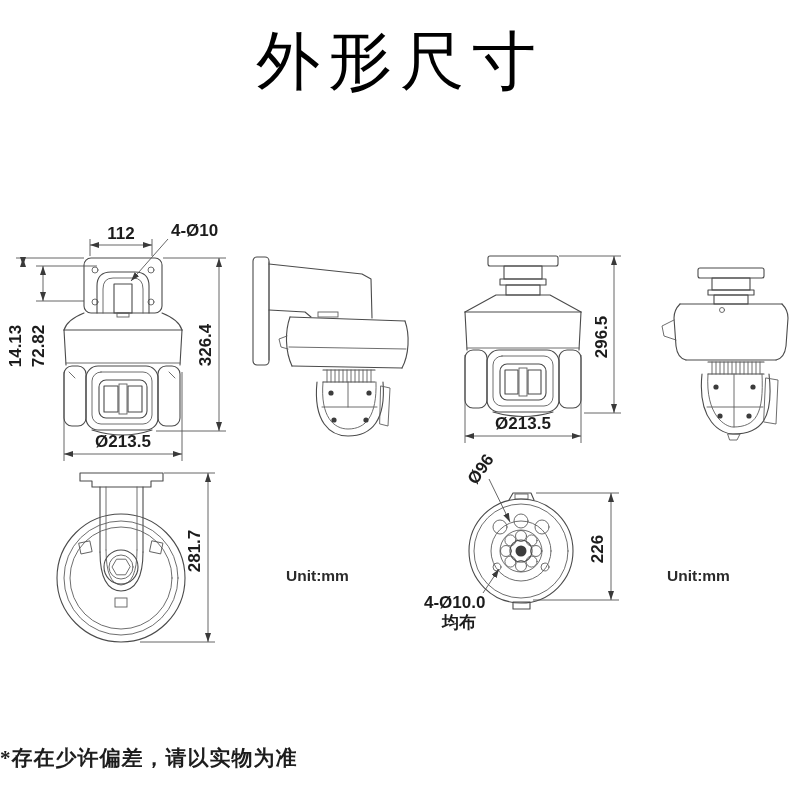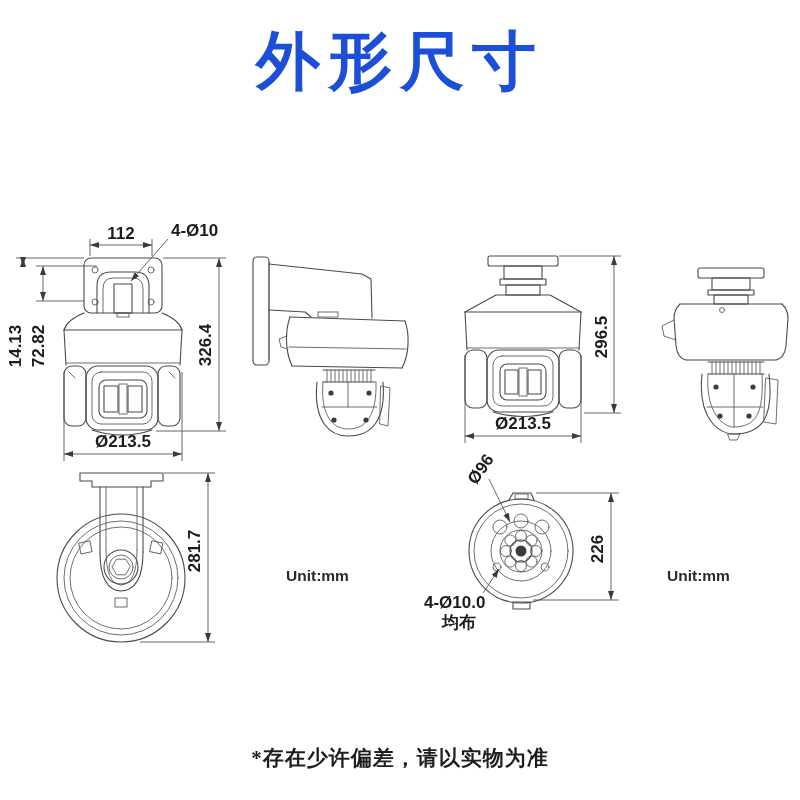--- a/index.html
+++ b/index.html
@@ -1,21 +1,21 @@
 <!DOCTYPE html>
 <html><head>
 <meta charset="utf-8">
 <style>
   html,body{margin:0;padding:0;background:#ffffff;}
   .page{position:relative;width:800px;height:800px;background:#fff;overflow:hidden;
         font-family:"Liberation Sans","DejaVu Sans",sans-serif;}
   .title{position:absolute;top:18px;left:0;width:800px;text-align:center;
          font-family:"Liberation Serif","DejaVu Serif",serif;
-         font-size:64px;font-weight:700;letter-spacing:8px;color:#1d4ed8;}
-  .footnote{position:absolute;top:744px;left:0;width:800px;text-align:center;
+         font-size:64px;font-weight:400;letter-spacing:8px;color:#000000;}
+  .footnote{position:absolute;top:744px;left:0;width:800px;text-align:left;
             font-family:"Liberation Serif","DejaVu Serif",serif;
             font-size:21px;font-weight:700;color:#1d1d1d;letter-spacing:1px;}
   svg{position:absolute;top:200px;left:0;}
   .draw{stroke:#4b4b4b;stroke-width:1.1;fill:none;stroke-linecap:round;stroke-linejoin:round;}
   .draw2{stroke:#5d5d5d;stroke-width:0.9;fill:none;stroke-linecap:round;}
   .dim{stroke:#565656;stroke-width:0.9;fill:none;}
   .dimtxt{font-family:"Liberation Sans","DejaVu Sans",sans-serif;font-size:17px;
           font-weight:600;fill:#1c1c1c;}
   .dimtxt-b{font-weight:700;}
   .unittxt{font-family:"Liberation Sans","DejaVu Sans",sans-serif;font-size:15.5px;

